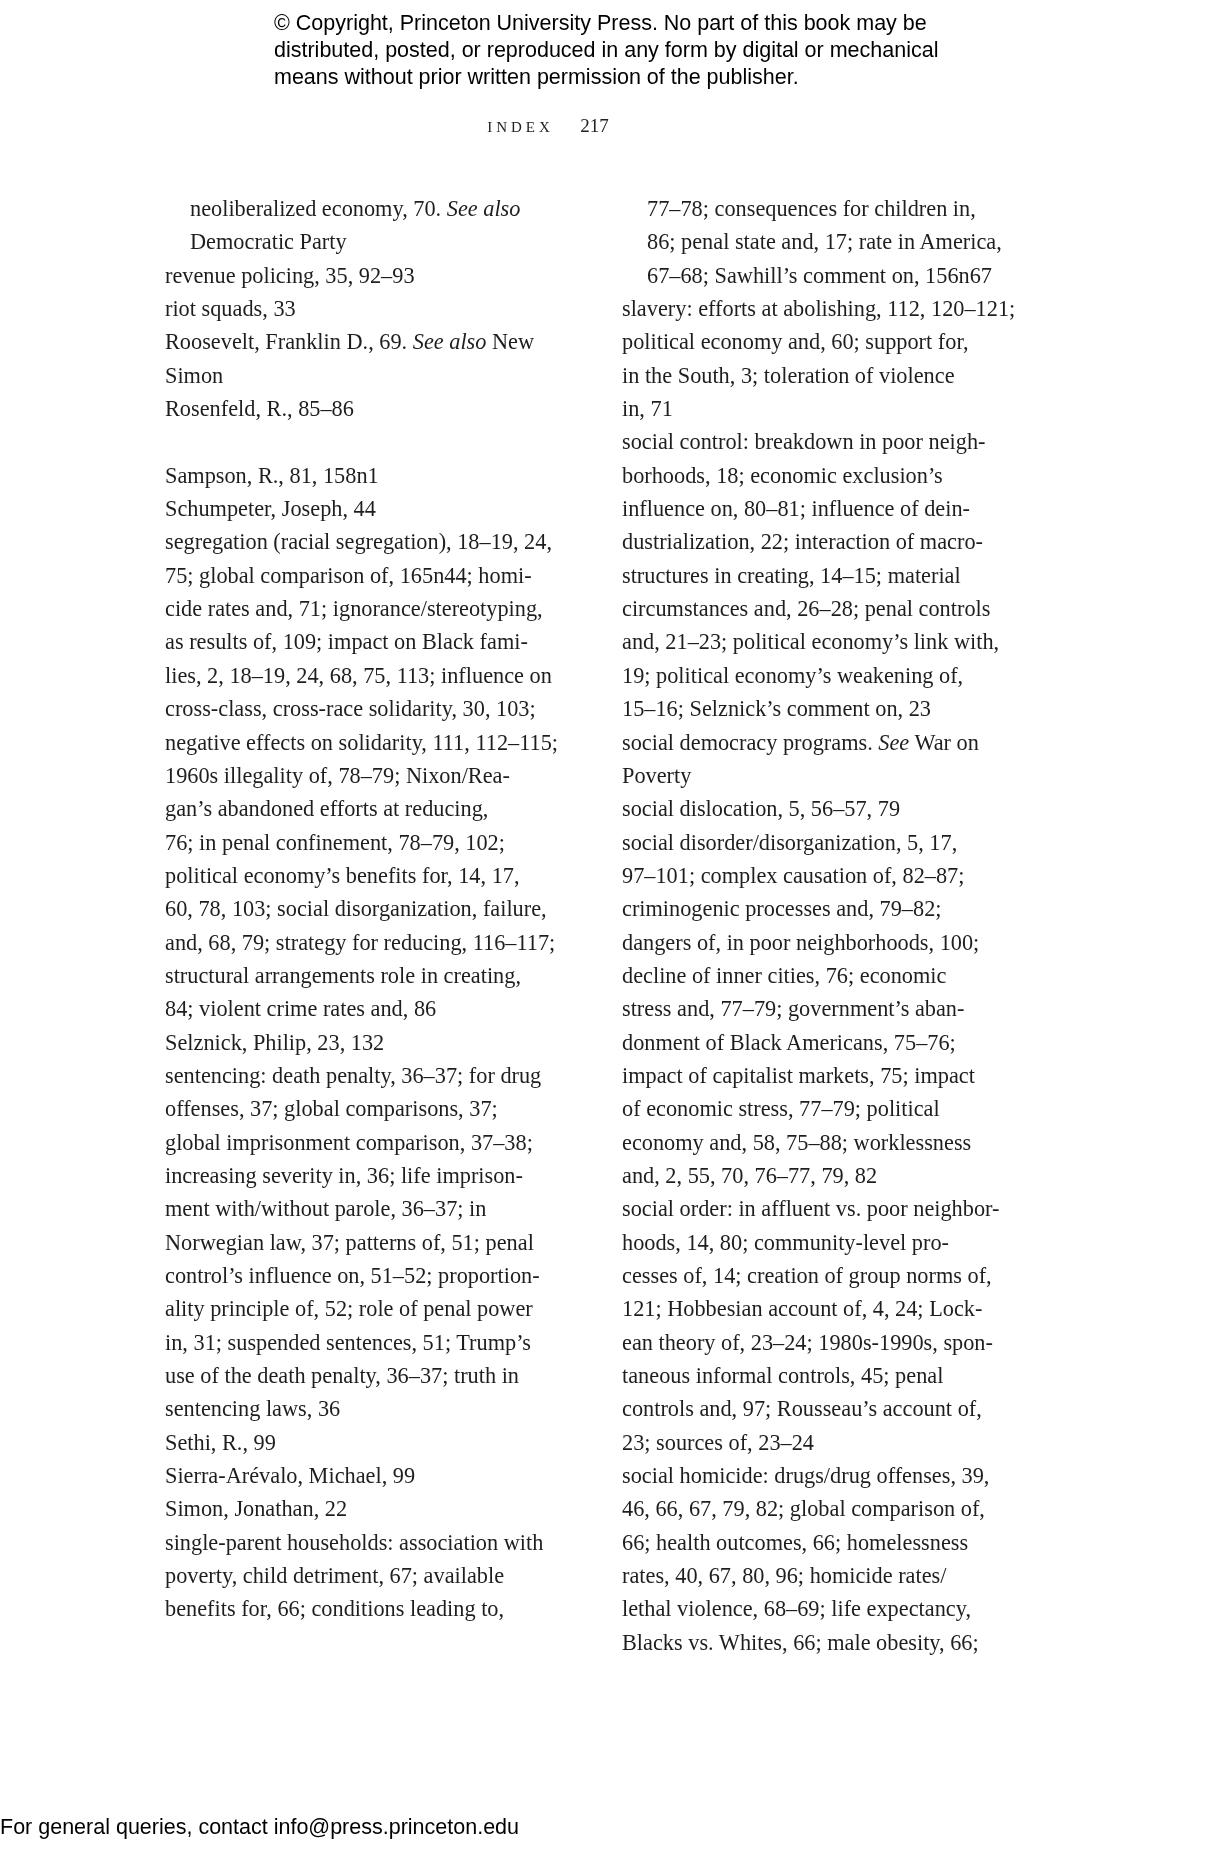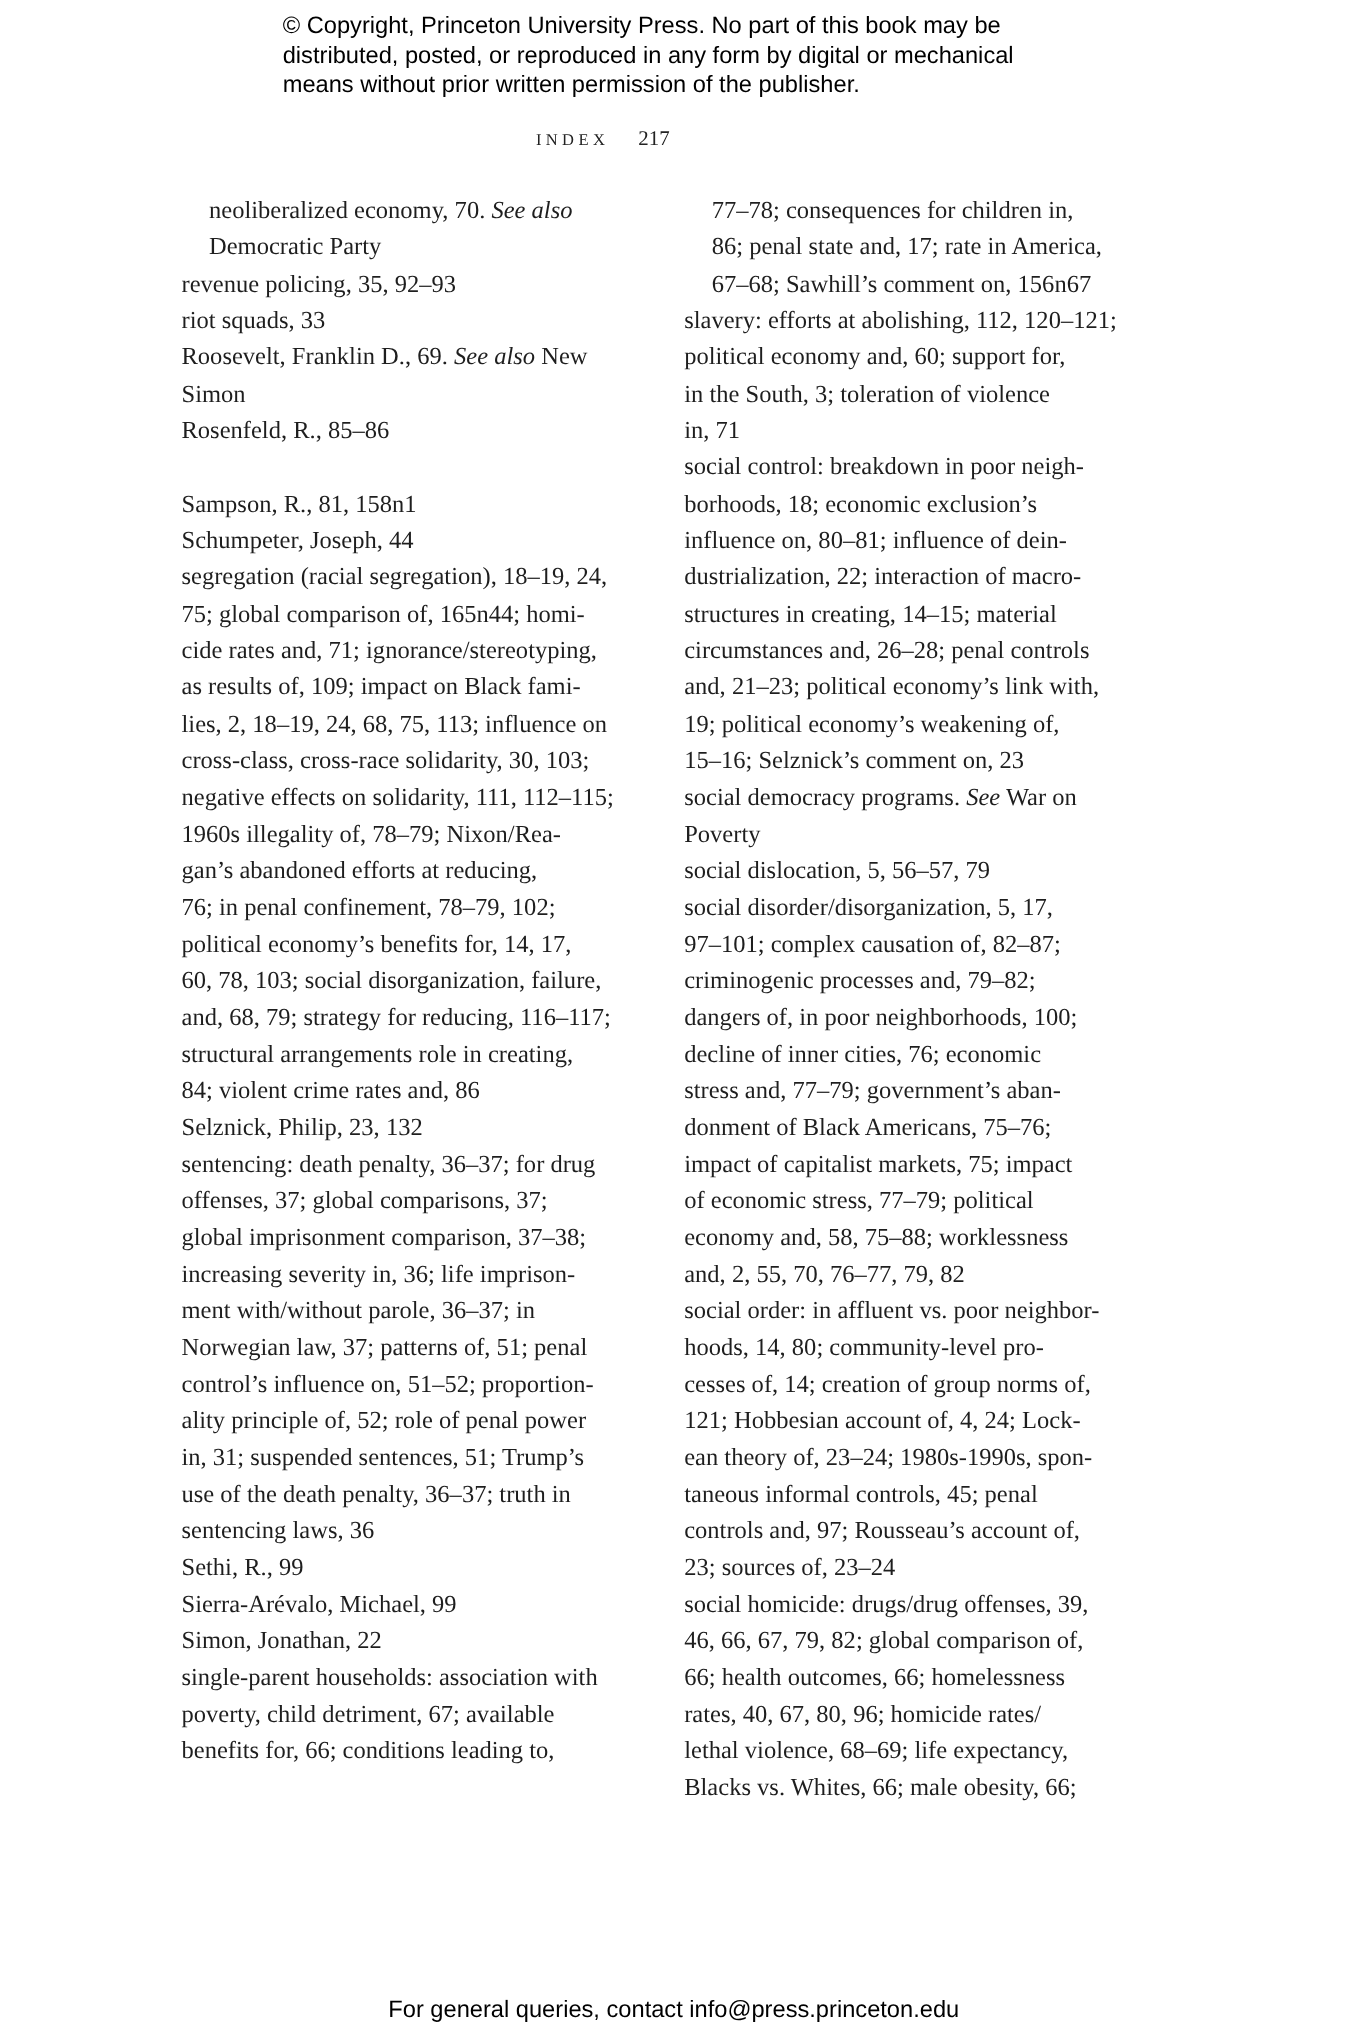--- a/index.html
+++ b/index.html
@@ -1,40 +1,40 @@
 <!DOCTYPE html>
 <html><head>
   <meta charset="utf-8">
   <style>
     html, body { margin: 0; padding: 0; background: #ffffff; }
     body { width: 1225px; height: 1850px; position: relative; overflow: hidden; color: #1a1a1a; }
     .notice {
-      position: absolute; left: 257px; top: 10px; width: 720px;
+      position: absolute; left: 274px; top: 10px; width: 720px;
       font-family: "Liberation Sans", sans-serif; font-size: 21.5px; line-height: 27px; color: #000;
     }
     .notice div { white-space: nowrap; }
     .running-head {
       position: absolute; top: 113px; left: 0; width: 1096px; text-align: center;
       font-family: "Liberation Serif", serif; font-size: 18px; color: #222;
     }
     .running-head .label { letter-spacing: 4px; font-variant: small-caps; text-transform: lowercase; font-size: 21px; }
     .running-head .num { margin-left: 22px; font-size: 19px; }
     .column {
       position: absolute; top: 174px; width: 430px;
       font-family: "Liberation Serif", serif; font-size: 22.3px; line-height: 33.35px; color: #1e1e1e;
     }
     .col-left { left: 165px; }
     .col-right { left: 622px; width: 440px; }
     .entry { padding-left: 25px; text-indent: -25px; margin: 0; }
-    .entry.cont { padding-left: 25px; text-indent: 0; }
+    .entry.cont { padding-left: 25px; text-indent: 0; margin-top: 18px; }
     .entry.gap { margin-top: 33.35px; }
     .line { display: block; white-space: nowrap; }
     .it { font-style: italic; }
     .footer {
-      position: absolute; top: 1815px; left: 0; width: 1225px; text-align: center;
+      position: absolute; top: 1815px; left: 0; width: 1225px; text-align: left;
       font-family: "Liberation Sans", sans-serif; font-size: 21.5px; color: #000;
     }
   </style>
 </head>
 <body>
 
 <div class="notice">
   <div>© Copyright, Princeton University Press. No part of this book may be</div>
   <div>distributed, posted, or reproduced in any form by digital or mechanical</div>
   <div>means without prior written permission of the publisher.</div>

